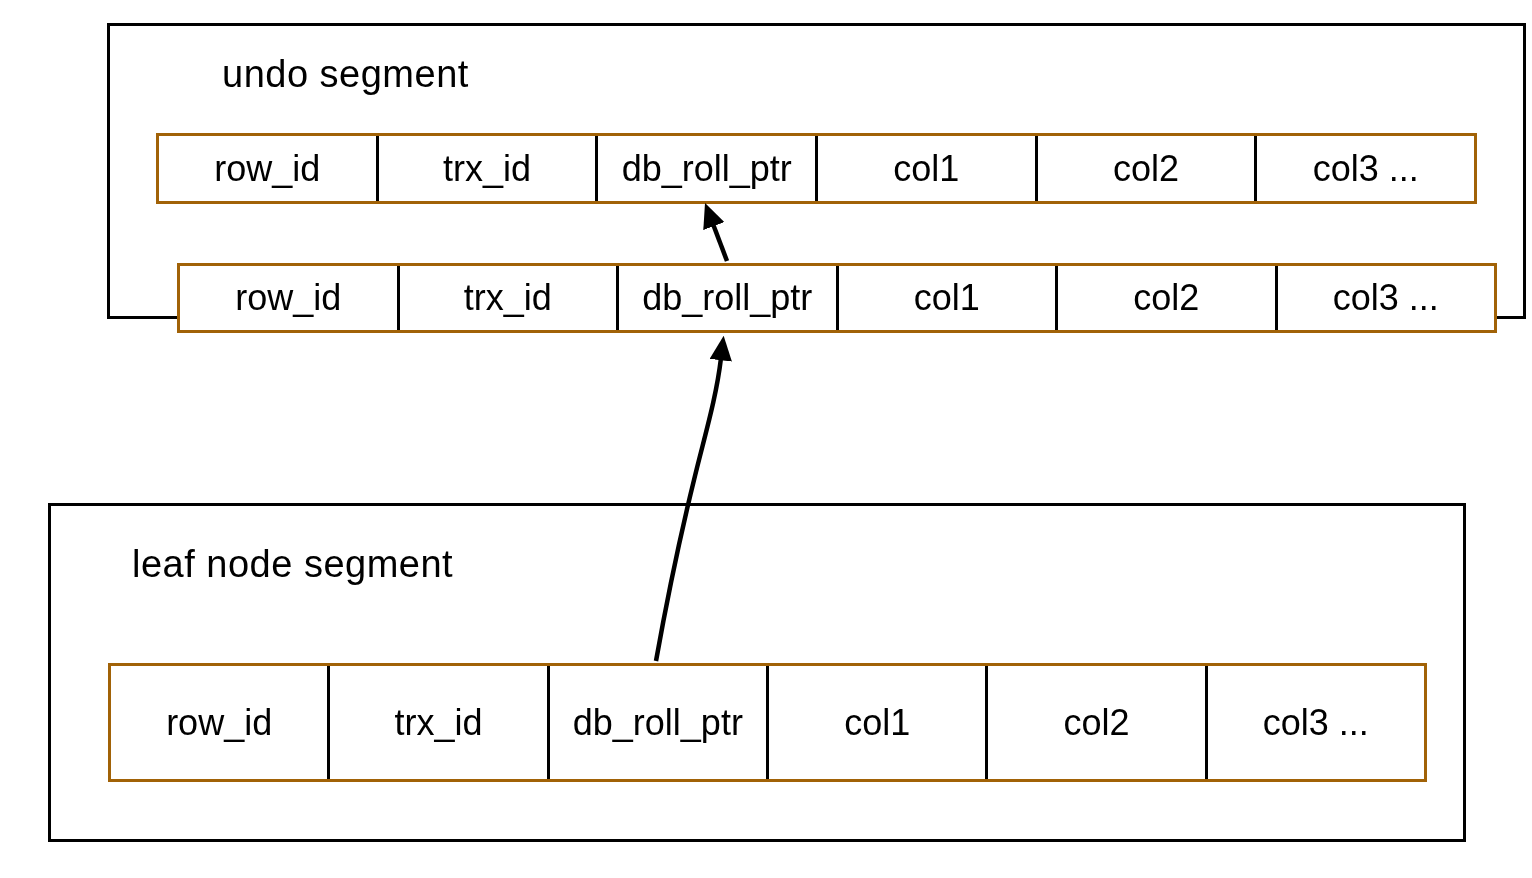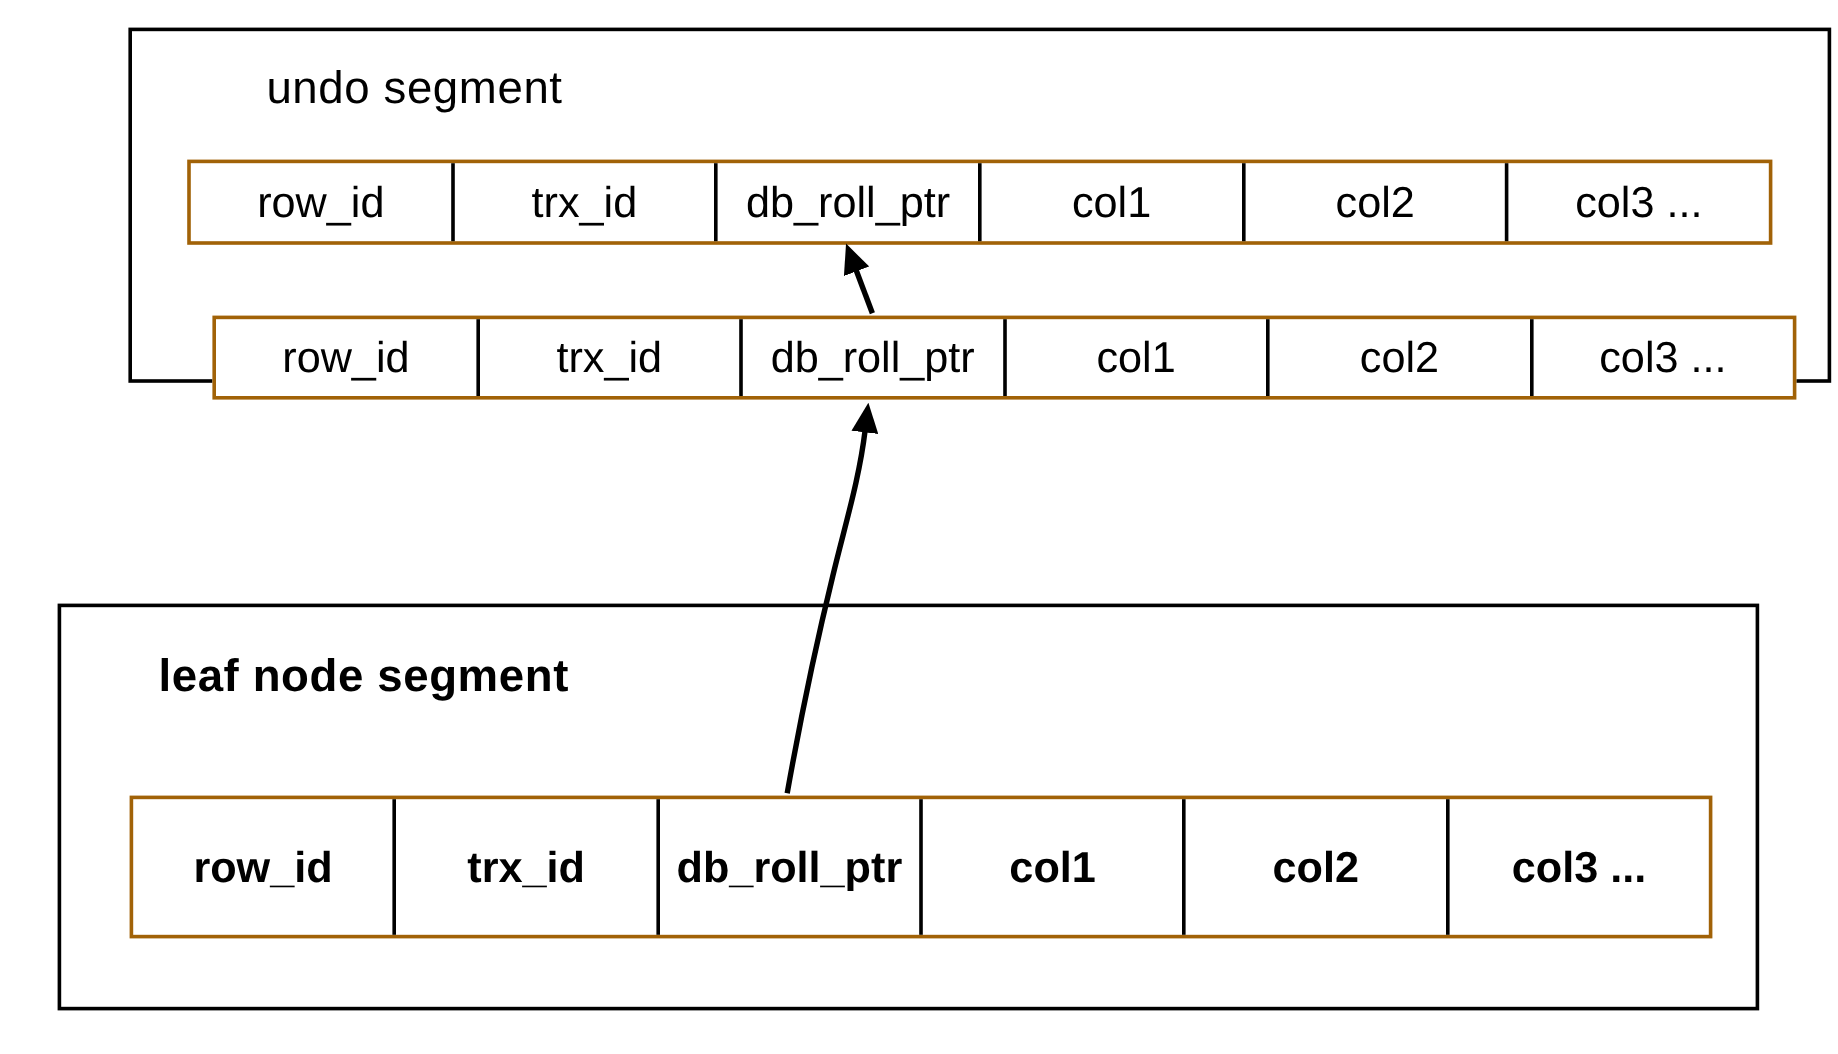--- a/index.html
+++ b/index.html
@@ -55,21 +55,21 @@
     left: 0;
     top: 0;
     width: 1532px;
     height: 878px;
     pointer-events: none;
   }
   #undo-box   { left: 107px; top: 23px;  width: 1419px; height: 296px; }
   #undo-title { left: 112px; top: 26px; }
   #undo-row-1 { left: 46px;  top: 107px; width: 1321px; height: 71px; }
   #undo-row-2 { left: 67px;  top: 237px; width: 1320px; height: 70px; }
-  #leaf-box   { left: 48px;  top: 503px; width: 1418px; height: 339px; font-weight: bold; }
+  #leaf-box   { left: 48px;  top: 503px; width: 1418px; height: 339px; }
   #leaf-title { left: 81px;  top: 36px; }
   #leaf-row-1 { left: 57px;  top: 157px; width: 1319px; height: 119px; }
 </style>
 </head>
 <body>
 
 <div class="canvas">
 
   <div class="seg-box" id="undo-box">
     <div class="seg-title" id="undo-title">undo segment</div>

